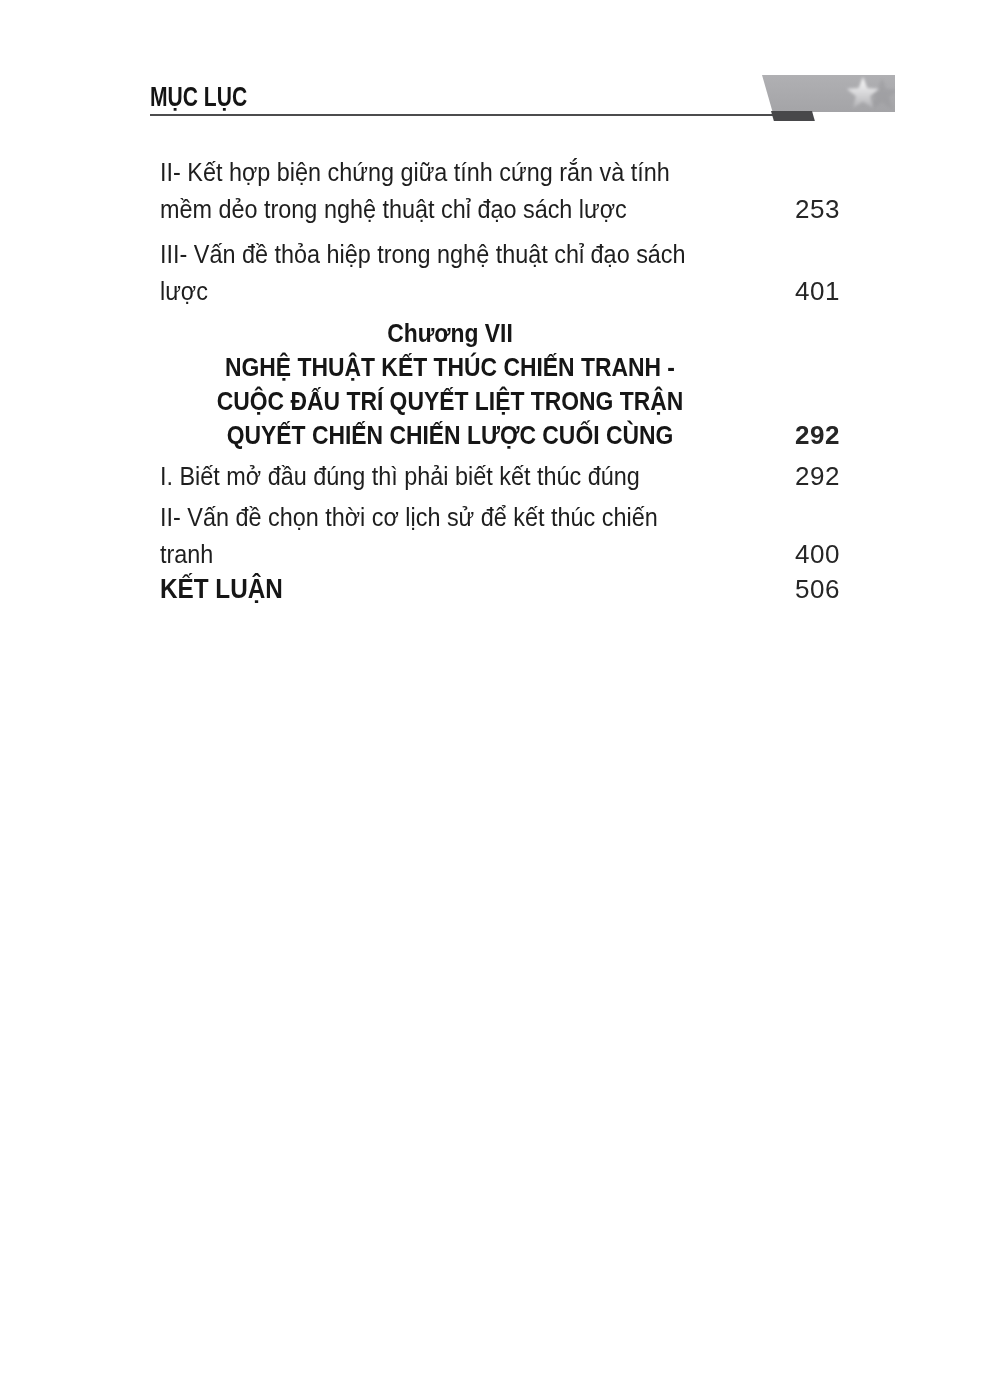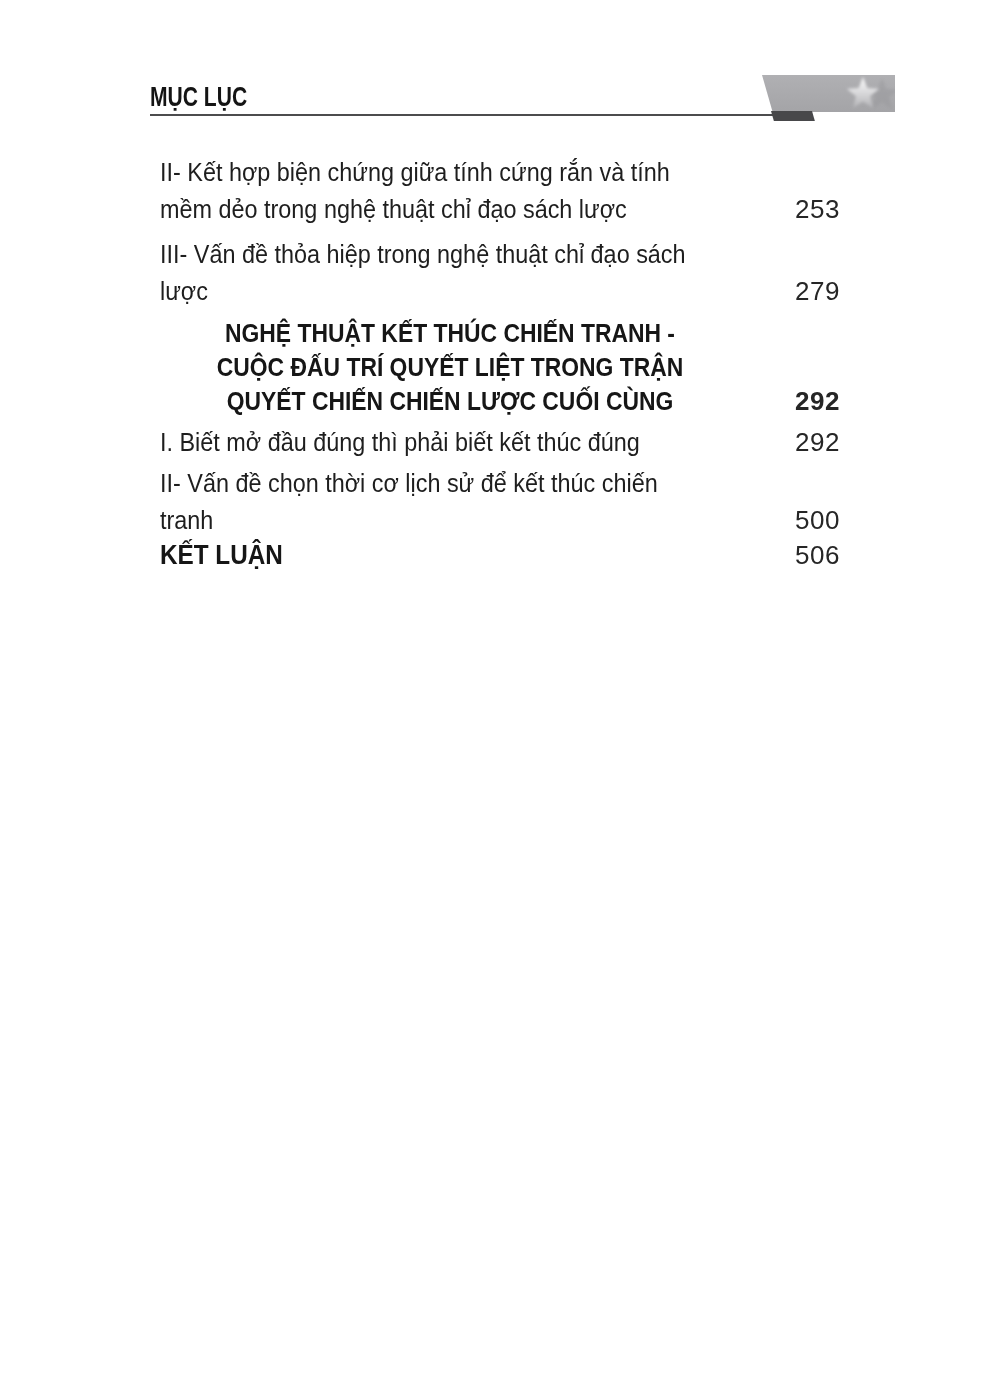--- a/index.html
+++ b/index.html
@@ -104,25 +104,28 @@
         <span class="t-page">253</span>
       </div>
     </div>
 
     <div class="entry mt8">
       <div class="t-line">
           <span class="t-text">III- Vấn đề thỏa hiệp trong nghệ thuật chỉ đạo sách</span>
         </div>
       <div class="t-line">
         <span class="t-text">lược</span>
-        <span class="t-page">279</span>
+        <span class="t-page">401</span>
       </div>
     </div>
 
     <div class="entry chapter mt6">
+      <div class="t-line">
+          <span class="t-text">Chương VII</span>
+        </div>
       <div class="t-line">
           <span class="t-text">NGHỆ THUẬT KẾT THÚC CHIẾN TRANH -</span>
         </div>
       <div class="t-line">
           <span class="t-text">CUỘC ĐẤU TRÍ QUYẾT LIỆT TRONG TRẬN</span>
         </div>
       <div class="t-line">
         <span class="t-text">QUYẾT CHIẾN CHIẾN LƯỢC CUỐI CÙNG</span>
         <span class="t-page">292</span>
       </div>
@@ -134,21 +137,21 @@
         <span class="t-page">292</span>
       </div>
     </div>
 
     <div class="entry mt4">
       <div class="t-line">
           <span class="t-text">II- Vấn đề chọn thời cơ lịch sử để kết thúc chiến</span>
         </div>
       <div class="t-line">
         <span class="t-text">tranh</span>
-        <span class="t-page">500</span>
+        <span class="t-page">400</span>
       </div>
     </div>
 
     <div class="entry bold mtn2">
       <div class="t-line">
         <span class="t-text">KẾT LUẬN</span>
         <span class="t-page">506</span>
       </div>
     </div>
 

